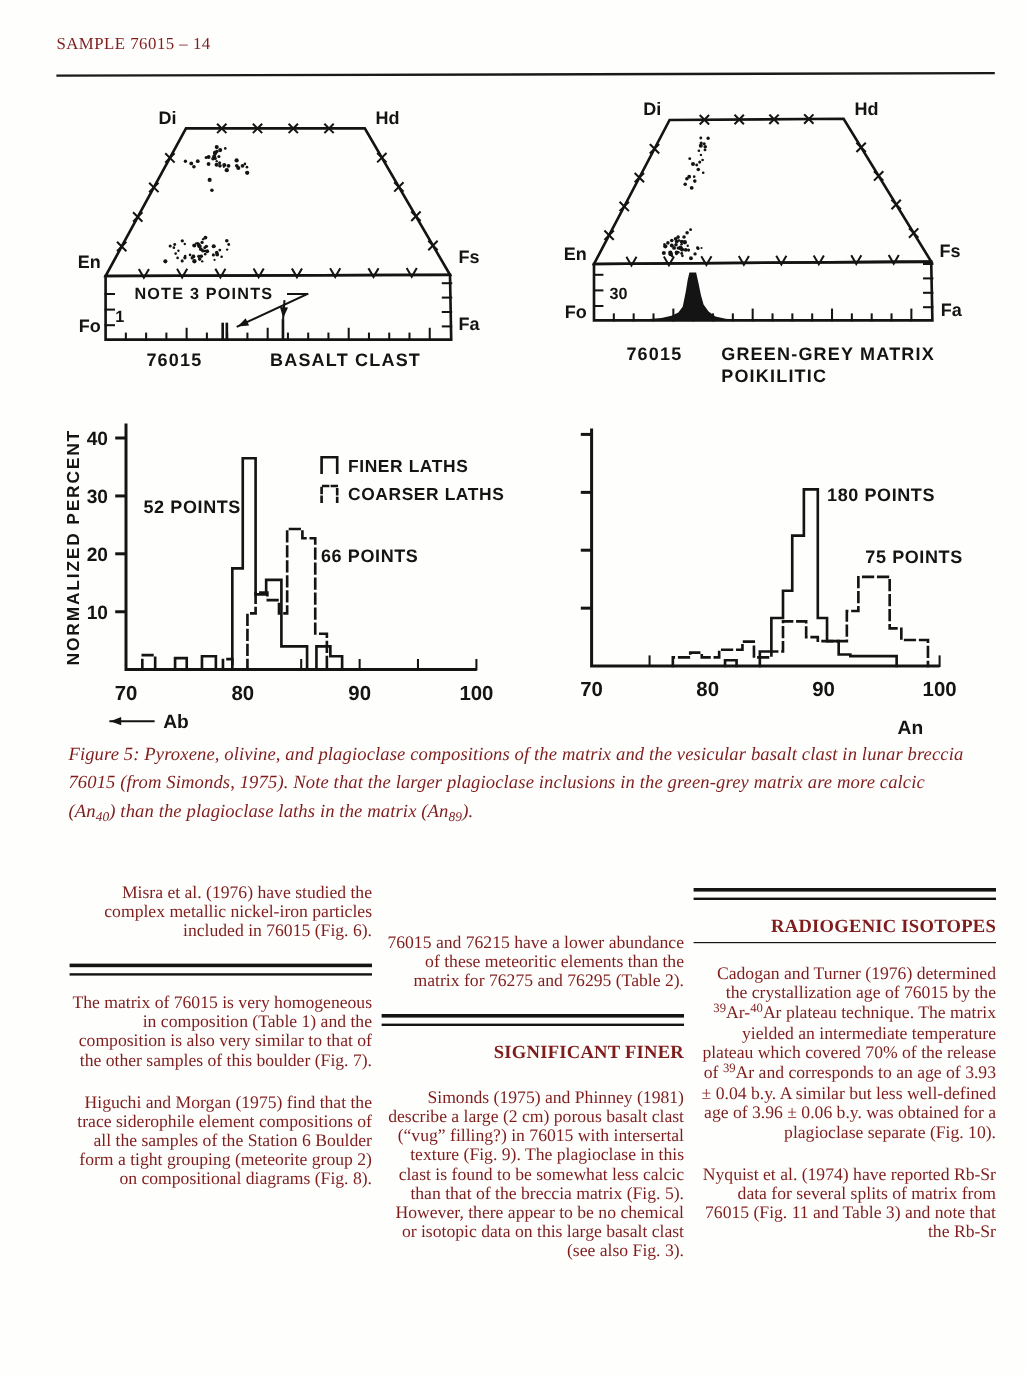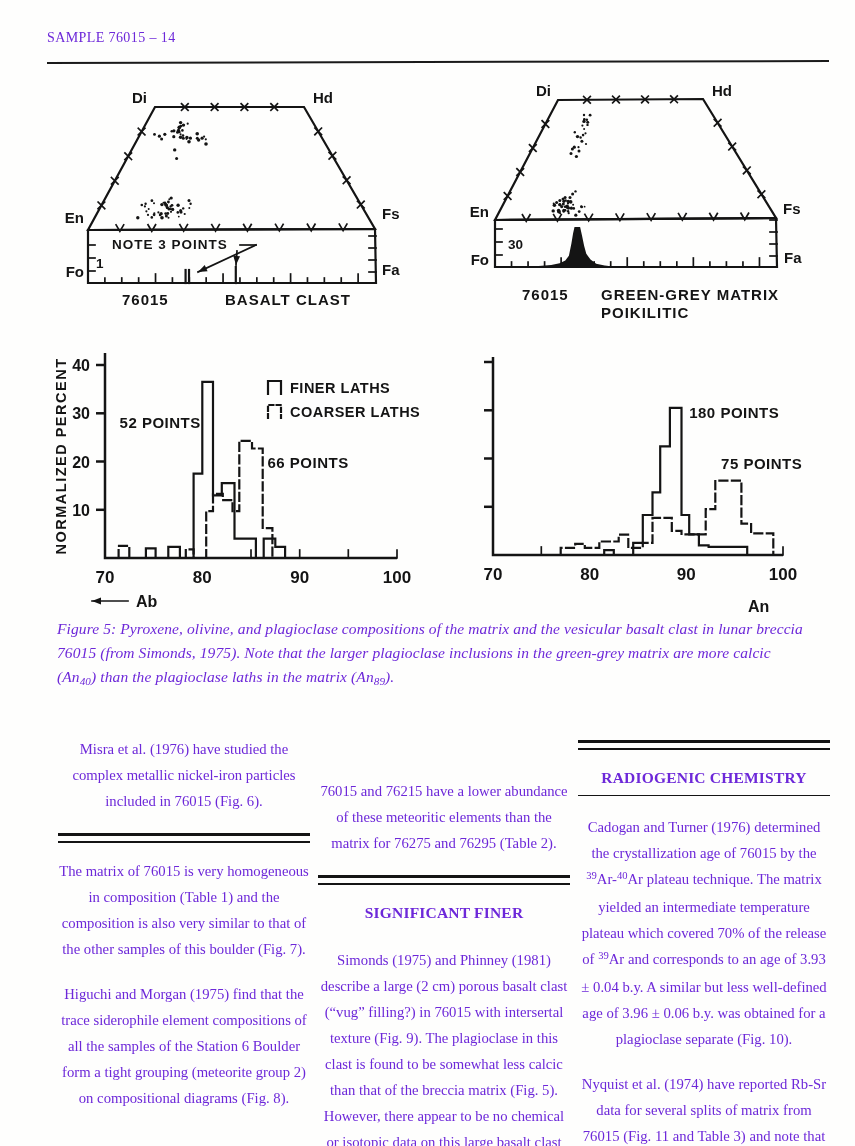--- a/index.html
+++ b/index.html
@@ -1,30 +1,30 @@
 <!DOCTYPE html>
 <html><head>
 <meta charset="utf-8">
 <style>
   html,body{margin:0;padding:0;background:#ffffff;}
-  .page{position:relative;width:855px;height:1146px;background:#fefefd;color:#6d28d9;
+  .page{position:relative;width:855px;height:1146px;background:#fefefd;color:#7f1d1d;
         font-family:"Liberation Serif",serif;overflow:hidden;}
   .hdr{position:absolute;top:30px;left:47px;font-size:14px;letter-spacing:.4px;}
   .hdr-rule{position:absolute;top:61px;left:47px;width:782px;height:0;
         border-top:2.5px solid #1a1a1a;transform:rotate(-.15deg);}
   .figwrap{position:absolute;top:85px;left:0;width:692px;height:540px;}
   svg text{font-family:"Liberation Sans",sans-serif;font-weight:bold;fill:#141414;}
   .ln{stroke:#141414;fill:none;stroke-width:2.2;stroke-linecap:square;}
   .thin{stroke-width:1.7;}
   .ax{stroke:#141414;fill:none;stroke-width:2.5;}
   .fillink{fill:#141414;stroke:none;}
   .caption{position:absolute;top:617px;left:57px;width:782px;
         font-style:italic;font-size:15.5px;line-height:24px;letter-spacing:.1px;font-family:Liberation Serif, serif;}
   .cols{position:absolute;top:736px;left:0;width:855px;}
-  .col{position:absolute;top:0;width:252px;font-size:14.7px;line-height:26px;text-align:center;}
+  .col{position:absolute;top:0;width:252px;font-size:14.7px;line-height:16px;text-align:right;}
   .col1{left:58px;} .col2{left:318px;margin-top:42px;} .col3{left:578px;}
   .col p{margin:0 0 19px 0;}
   .double-rule{height:5px;border-top:3px solid #141414;border-bottom:2px solid #141414;
         margin:4px 0 15px 0;}
   .col h2{font-size:15.5px;letter-spacing:.2px;margin:0 0 21px 0;font-weight:bold;}
   .col h2.underlined{border-bottom:1.5px solid #141414;padding-bottom:4px;margin-bottom:18px;}
   sup{font-size:.72em;vertical-align:baseline;position:relative;top:-.45em;}
   sub{font-size:.72em;vertical-align:baseline;position:relative;bottom:-.25em;}
 </style>
 </head>
@@ -374,19 +374,19 @@
       <p>Higuchi and Morgan (1975) find that the trace siderophile element compositions of all the samples of the Station 6 Boulder form a tight grouping (meteorite group 2) on compositional diagrams (Fig. 8).</p>
     </div>
     <div class="col col2">
       <p>76015 and 76215 have a lower abundance of these meteoritic elements than the matrix for 76275 and 76295 (Table 2).</p>
       <div class="double-rule"></div>
       <h2>SIGNIFICANT FINER</h2>
       <p>Simonds (1975) and Phinney (1981) describe a large (2 cm) porous basalt clast (“vug” filling?) in 76015 with intersertal texture (Fig. 9).  The plagioclase in this clast is found to be somewhat less calcic than that of the breccia matrix (Fig. 5).  However, there appear to be no chemical or isotopic data on this large basalt clast (see also Fig. 3).</p>
     </div>
     <div class="col col3">
       <div class="double-rule"></div>
-      <h2 class="underlined">RADIOGENIC CHEMISTRY</h2>
+      <h2 class="underlined">RADIOGENIC ISOTOPES</h2>
       <p>Cadogan and Turner (1976) determined the crystallization age of 76015 by the <sup>39</sup>Ar-<sup>40</sup>Ar plateau technique.  The matrix yielded an intermediate temperature plateau which covered 70% of the release of <sup>39</sup>Ar and corresponds to an age of 3.93 ± 0.04 b.y.  A similar but less well-defined age of 3.96 ± 0.06 b.y. was obtained for a plagioclase separate (Fig. 10).</p>
       <p>Nyquist et al. (1974) have reported Rb-Sr data for several splits of matrix from 76015 (Fig. 11 and Table 3) and note that the Rb-Sr</p>
     </div>
   </div>
 
 </div>
 
 </body></html>

